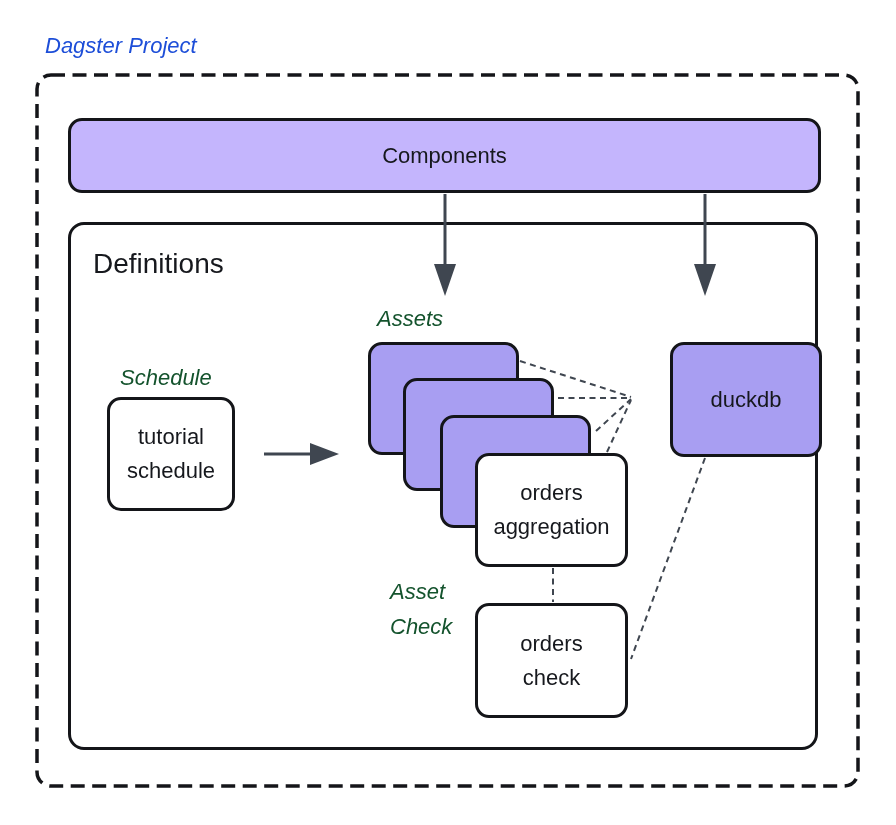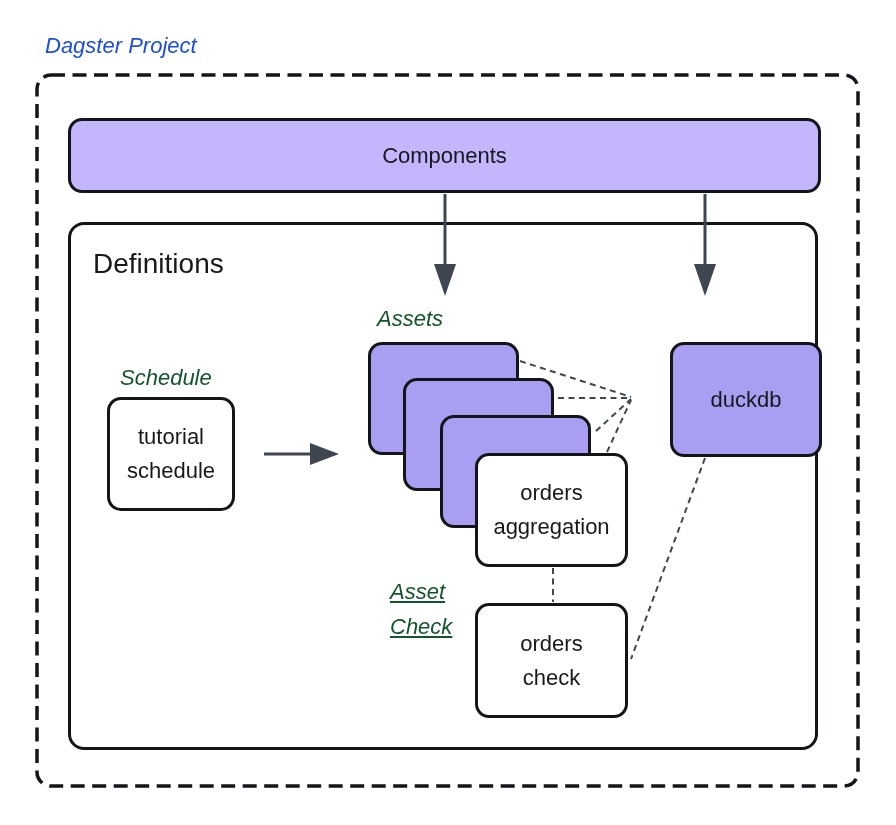--- a/index.html
+++ b/index.html
@@ -65,21 +65,21 @@
     font-size: 22px;
     font-style: italic;
     color: #14532d;
     z-index: 3;
     white-space: pre-line;
     line-height: 35px;
   }
   .label-schedule { left: 120px; top: 360px; }
   .label-assets   { left: 377px; top: 301px; }
   .label-resource { left: 640px; top: 303px; }
-  .label-asset-check { left: 390px; top: 574px; text-decoration: underline; }
+  .label-asset-check { left: 390px; top: 574px; }
 
   .node {
     border: 3.5px solid #141519;
     border-radius: 14px;
     display: flex;
     align-items: center;
     justify-content: center;
     text-align: center;
     font-size: 22px;
     line-height: 34px;

